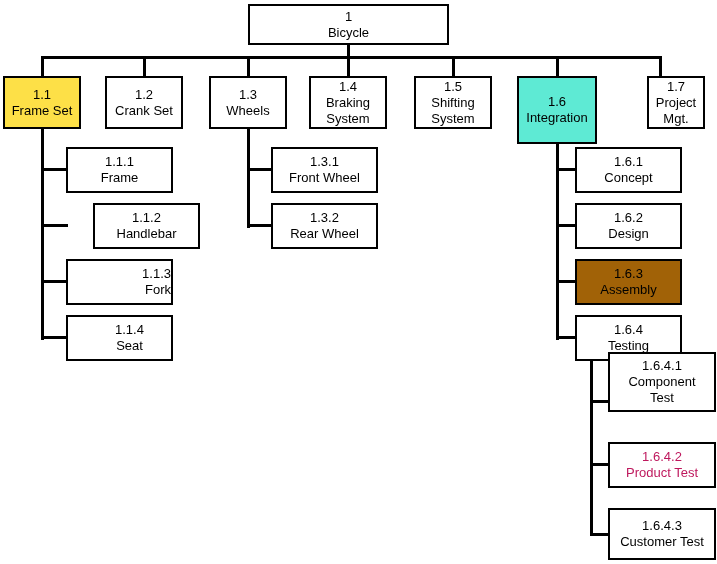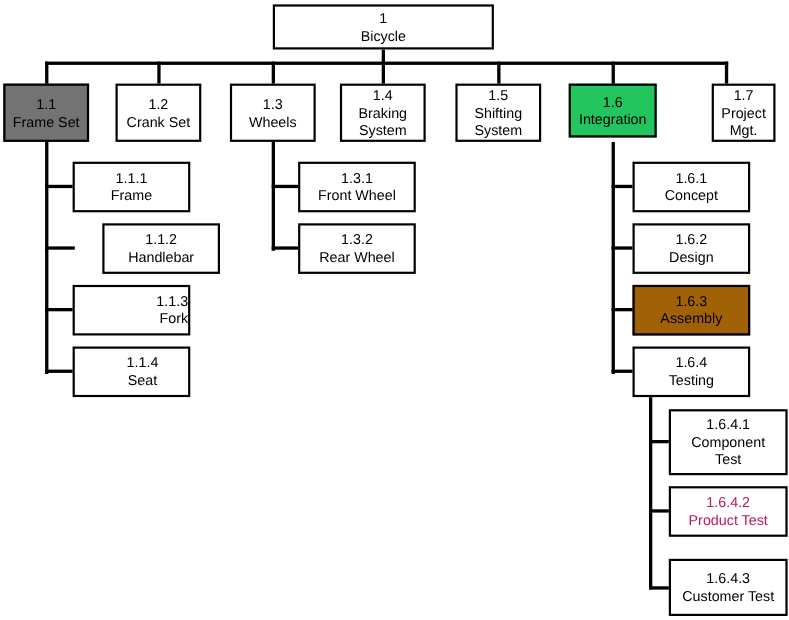--- a/index.html
+++ b/index.html
@@ -70,21 +70,21 @@
     <div class="connector h" style="left: 556px; top: 280px; width: 21px; background: rgb(0, 0, 0);"></div>
     <div class="connector h" style="left: 556px; top: 336px; width: 21px; background: rgb(0, 0, 0);"></div>
     <div class="connector v" style="left: 590px; top: 361px; height: 175px; background: rgb(0, 0, 0);"></div>
     <div class="connector h" style="left: 590px; top: 400px; width: 20px; background: rgb(0, 0, 0);"></div>
     <div class="connector h" style="left: 590px; top: 463px; width: 20px; background: rgb(0, 0, 0);"></div>
     <div class="connector h" style="left: 590px; top: 533px; width: 20px; background: rgb(0, 0, 0);"></div>
     <div class="node level-0" style="left: 248px; top: 4px; width: 201px; height: 41px; border-color: rgb(0, 0, 0); background: rgb(255, 255, 255); color: rgb(0, 0, 0);">
       <span class="code">1</span>
       <span class="label">Bicycle</span>
     </div>
-    <div class="node level-1" style="left: 3px; top: 76px; width: 78px; height: 53px; border-color: rgb(0, 0, 0); background: #737373; color: rgb(0, 0, 0);">
+    <div class="node level-1" style="left: 3px; top: 76px; width: 78px; height: 53px; border-color: rgb(0, 0, 0); background: #fde047; color: rgb(0, 0, 0);">
       <span class="code">1.1</span>
       <span class="label">Frame Set</span>
     </div>
     <div class="node level-1" style="left: 105px; top: 76px; width: 78px; height: 53px; border-color: rgb(0, 0, 0); background: rgb(255, 255, 255); color: rgb(0, 0, 0);">
       <span class="code">1.2</span>
       <span class="label">Crank Set</span>
     </div>
     <div class="node level-1" style="left: 209px; top: 76px; width: 78px; height: 53px; border-color: rgb(0, 0, 0); background: rgb(255, 255, 255); color: rgb(0, 0, 0);">
       <span class="code">1.3</span>
       <span class="label">Wheels</span>
@@ -92,21 +92,21 @@
     <div class="node level-1" style="left: 309px; top: 76px; width: 78px; height: 53px; border-color: rgb(0, 0, 0); background: rgb(255, 255, 255); color: rgb(0, 0, 0);">
       <span class="code">1.4</span>
       <span class="label">Braking
 System</span>
     </div>
     <div class="node level-1" style="left: 414px; top: 76px; width: 78px; height: 53px; border-color: rgb(0, 0, 0); background: rgb(255, 255, 255); color: rgb(0, 0, 0);">
       <span class="code">1.5</span>
       <span class="label">Shifting
 System</span>
     </div>
-    <div class="node level-1" style="left: 517px; top: 76px; width: 80px; height: 49px; border-color: rgb(0, 0, 0); background: #22c55e; color: rgb(0, 0, 0);">
+    <div class="node level-1" style="left: 517px; top: 76px; width: 80px; height: 68px; border-color: rgb(0, 0, 0); background: #5eead4; color: rgb(0, 0, 0);">
       <span class="code">1.6</span>
       <span class="label">Integration</span>
     </div>
     <div class="node level-1" style="left: 647px; top: 76px; width: 58px; height: 53px; border-color: rgb(0, 0, 0); background: rgb(255, 255, 255); color: rgb(0, 0, 0);">
       <span class="code">1.7</span>
       <span class="label">Project
 Mgt.</span>
     </div>
     <div class="node level-2" style="left: 66px; top: 147px; width: 107px; height: 46px; border-color: rgb(0, 0, 0); background: rgb(255, 255, 255); color: rgb(0, 0, 0);">
       <span class="code">1.1.1</span>
@@ -141,21 +141,21 @@
       <span class="label">Design</span>
     </div>
     <div class="node level-2" style="left: 575px; top: 259px; width: 107px; height: 46px; border-color: rgb(0, 0, 0); background: #a16207; color: rgb(0, 0, 0); text-align: center;">
       <span class="code">1.6.3</span>
       <span class="label">Assembly</span>
     </div>
     <div class="node level-2" style="left: 575px; top: 315px; width: 107px; height: 46px; border-color: rgb(0, 0, 0); background: rgb(255, 255, 255); color: rgb(0, 0, 0);">
       <span class="code">1.6.4</span>
       <span class="label">Testing</span>
     </div>
-    <div class="node level-3" style="left: 608px; top: 372px; width: 108px; height: 60px; border-color: rgb(0, 0, 0); background: rgb(255, 255, 255); color: rgb(0, 0, 0);">
+    <div class="node level-3" style="left: 608px; top: 352px; width: 108px; height: 60px; border-color: rgb(0, 0, 0); background: rgb(255, 255, 255); color: rgb(0, 0, 0);">
       <span class="code">1.6.4.1</span>
       <span class="label">Component
 Test</span>
     </div>
     <div class="node level-3" style="left: 608px; top: 442px; width: 108px; height: 46px; border-color: rgb(0, 0, 0); background: rgb(255, 255, 255); color: #be185d;">
       <span class="code">1.6.4.2</span>
       <span class="label">Product Test</span>
     </div>
     <div class="node level-3" style="left: 608px; top: 508px; width: 108px; height: 52px; border-color: rgb(0, 0, 0); background: rgb(255, 255, 255); color: rgb(0, 0, 0);">
       <span class="code">1.6.4.3</span>

